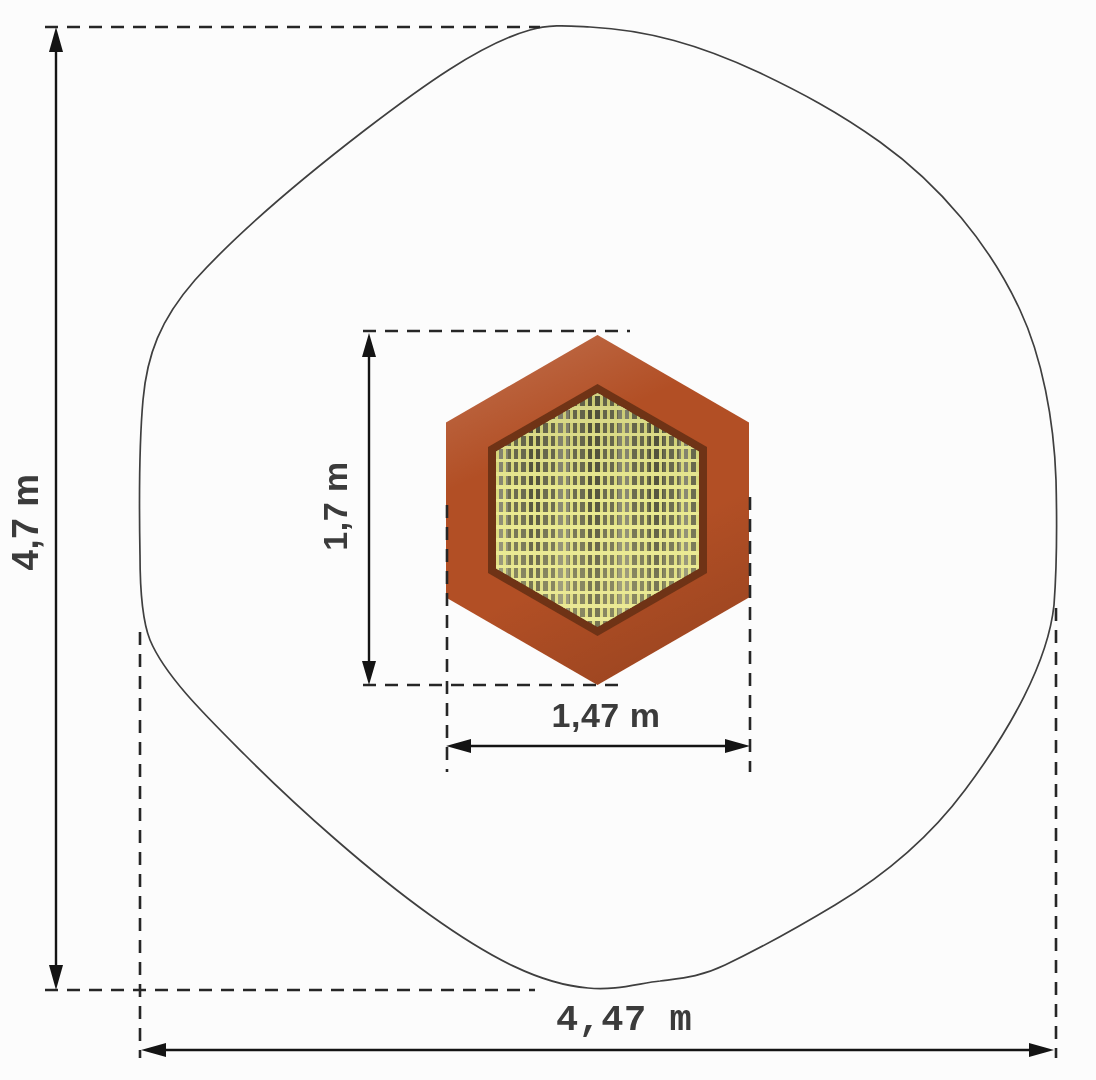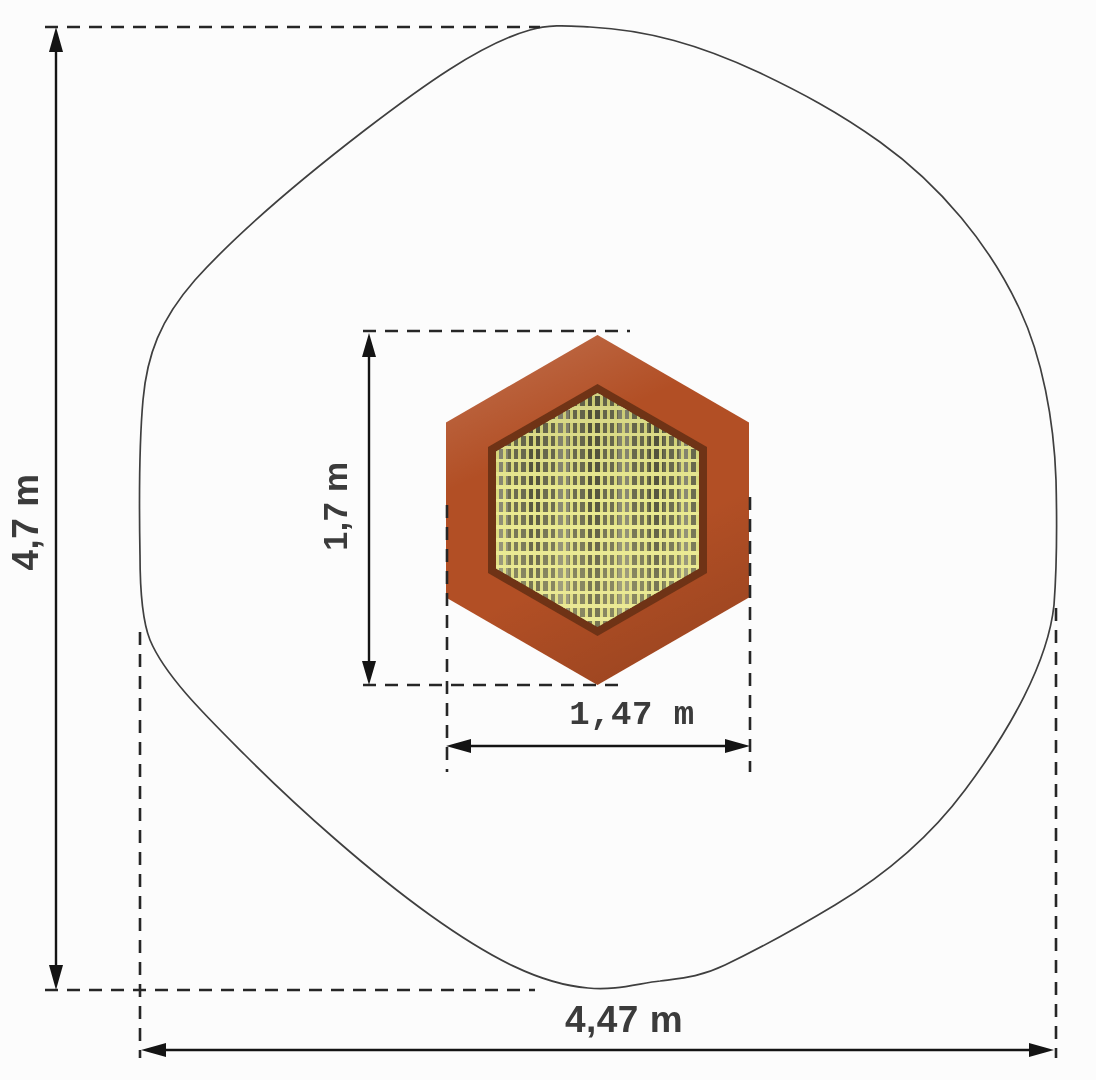--- a/index.html
+++ b/index.html
@@ -48,22 +48,22 @@
     font-weight:700;
     white-space:nowrap;
     transform:translate(-50%,-50%);
     letter-spacing:.5px;
   }
   .dimlabel.vert{transform:translate(-50%,-50%) rotate(-90deg);}
   .lbl-big{font-size:37px;}
   .lbl-mid{font-size:34px;}
   #lbl-overall-height{left:26px;top:522px;}
   #lbl-mat-height{left:335px;top:506px;}
-  #lbl-mat-width{left:632px;top:715px;font-family:Liberation Mono, monospace;}
-  #lbl-overall-width{left:624px;top:1020px;}
+  #lbl-mat-width{left:606px;top:715px;}
+  #lbl-overall-width{left:624px;top:1020px;font-family:Liberation Mono, monospace;}
 </style>
 </head>
 <body>
 
 <div class="canvas">
 
   <div class="hex hex-frame">
     <div class="hex hex-frame-shade"></div>
   </div>
   <div class="hex hex-edge"></div>

